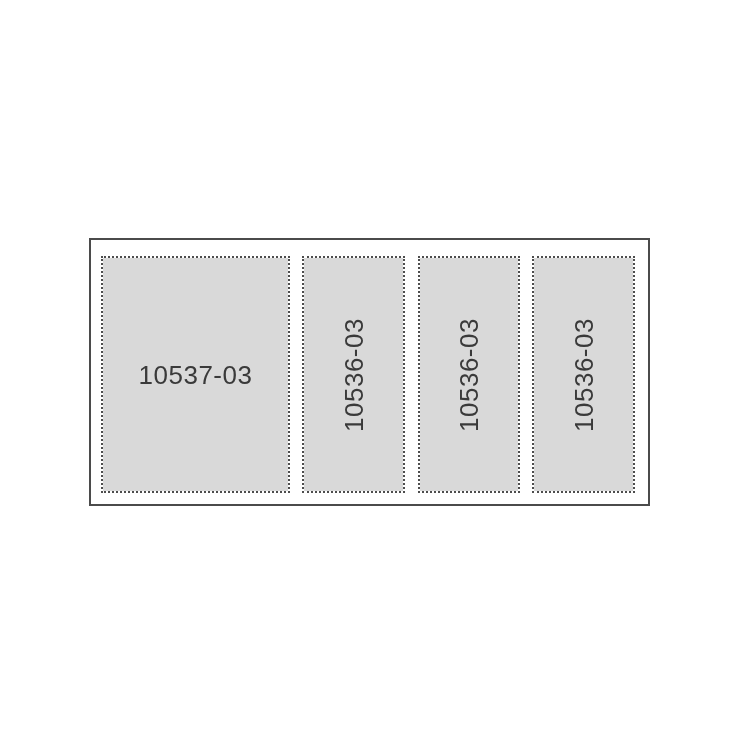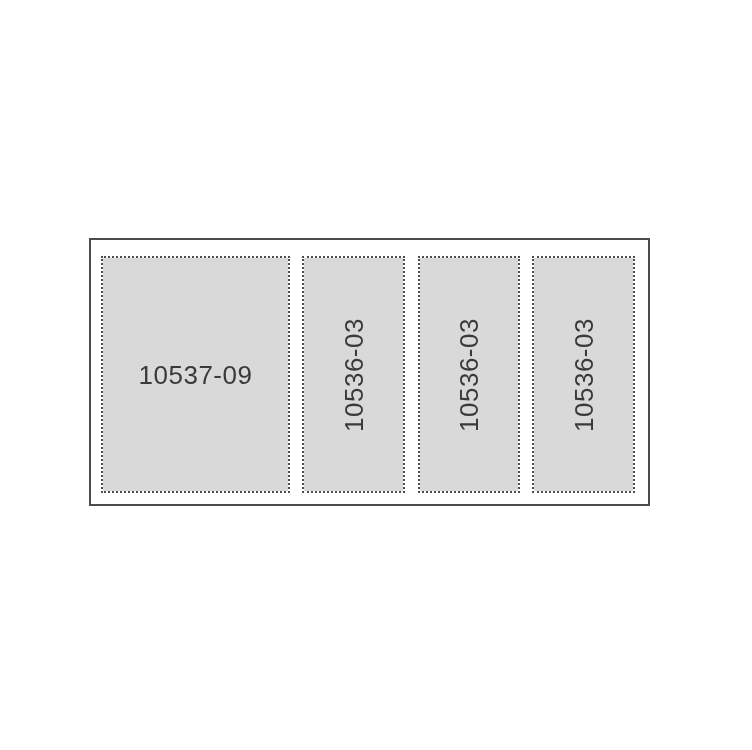--- a/index.html
+++ b/index.html
@@ -54,21 +54,21 @@
     transform: rotate(-90deg);
   }
 </style>
 </head>
 <body>
 
 <div class="canvas">
   <div class="sheet">
 
     <div class="panel panel-1">
-      <span class="part-label">10537-09</span>
+      <span class="part-label">10537-03</span>
     </div>
 
     <div class="panel panel-2 vertical">
       <span class="part-label">10536-03</span>
     </div>
 
     <div class="panel panel-3 vertical">
       <span class="part-label">10536-03</span>
     </div>
 

